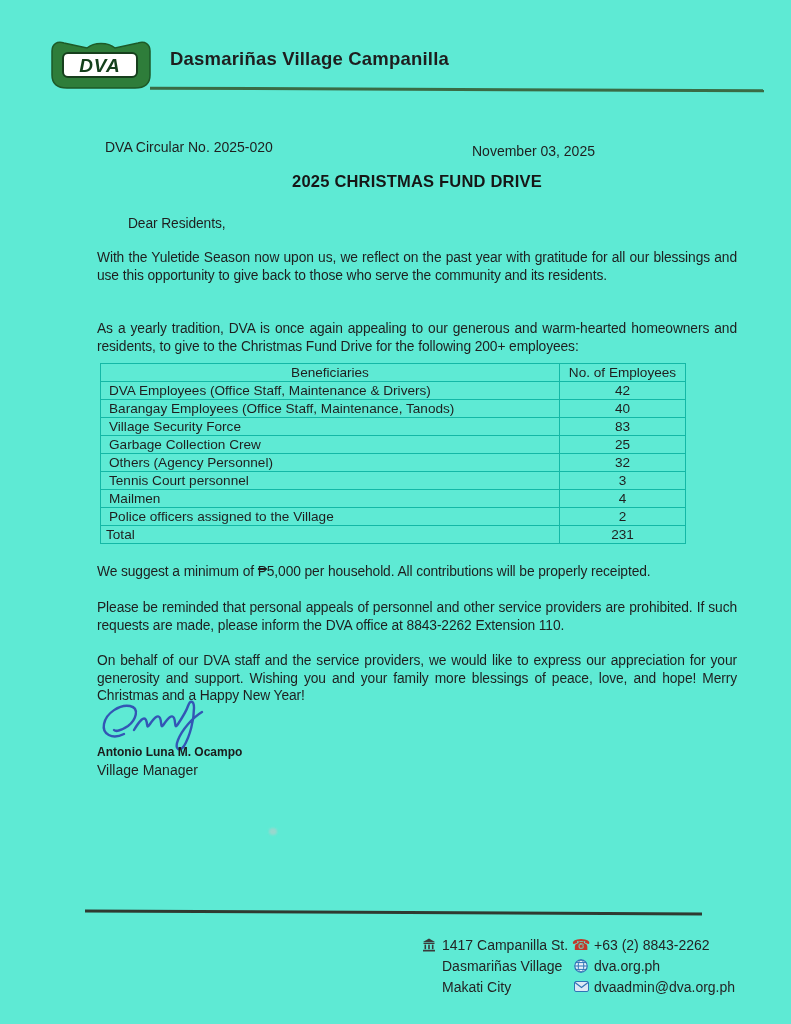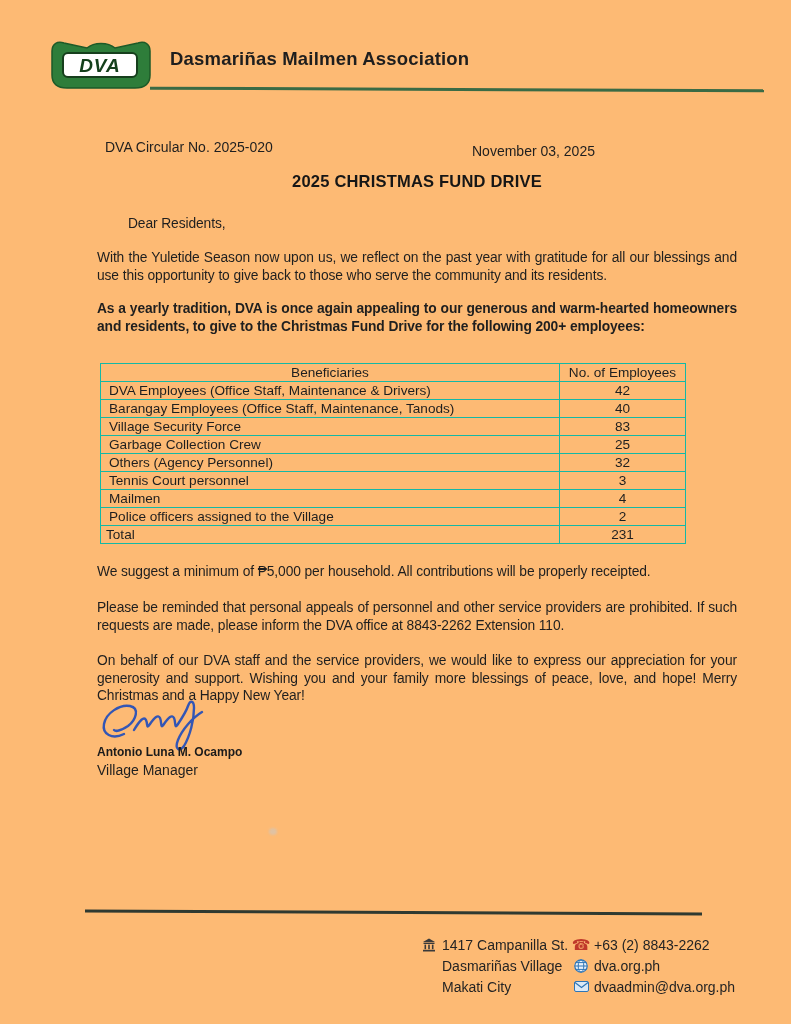--- a/index.html
+++ b/index.html
@@ -1,19 +1,19 @@
 <!DOCTYPE html>
 <html><head>
 <meta charset="utf-8">
 <style>
   * { margin:0; padding:0; box-sizing:border-box; }
   html,body { background:#e9e9e9; }
   body { font-family:"Liberation Sans","DejaVu Sans",sans-serif; }
   .page {
-    position:relative; width:791px; height:1024px; background:#fdba74;
+    position:relative; width:791px; height:1024px; background:#5eead4;
     margin:0 auto; overflow:hidden; color:#222;
   }
 
   
   .logo-wrap { position:absolute; left:48px; top:35px; width:106px; height:55px; }
   .logo-wrap svg { display:block; width:100%; height:100%; }
   .org-name {
     position:absolute; left:170px; top:48px; font-size:18.5px; font-weight:bold;
     color:#1e1e1e; letter-spacing:.2px;
   }
@@ -30,21 +30,21 @@
     font-size:16.5px; font-weight:bold; color:#161616; letter-spacing:.2px;
   }
 
   
   .bodytext {
     position:absolute; left:97px; width:640px; font-size:13.8px; line-height:17.6px;
     color:#1f1f1f; letter-spacing:-.1px; text-align:justify;
   }
   .salutation { top:215px; text-align:left;margin-left:31px; }
   .p1 { top:249px; }
-  .p2 { top:300px;font-weight:bold; }
+  .p2 { top:320px; }
   .p3 { top:563px; text-align:left; }
   .p4 { top:599px; }
   .p5 { top:652px; }
 
   
   .ben-table {
     position:absolute; left:100px; top:363px; width:586px;
     border-collapse:collapse; font-size:13.6px; color:#1f1f1f;
   }
   .ben-table th, .ben-table td {
@@ -84,21 +84,21 @@
 <div class="page">
 
   <div class="logo-wrap">
     <svg viewBox="0 0 106 55">
       <path d="M4,16 C4,9 9,6 16,8 L39,13 C46,7 60,7 67,13 L90,8 C97,6 102,9 102,16
                L102,40 C102,49 96,53 87,53 L19,53 C10,53 4,49 4,40 Z" fill="#2e7d3a" stroke="#1d5a28" stroke-width="1.5"></path>
       <rect x="15" y="18" width="74" height="24" rx="5" fill="#ffffff" stroke="#163f1d" stroke-width="2"></rect>
       <text x="52" y="37" text-anchor="middle" font-family="Liberation Sans, sans-serif" font-size="19" font-weight="bold" font-style="italic" fill="#14401c" letter-spacing="1">DVA</text>
     </svg>
   </div>
-  <div class="org-name">Dasmariñas Mailmen Association</div>
+  <div class="org-name">Dasmariñas Village Campanilla</div>
   <div class="header-rule"></div>
 
   <div class="circular-no">DVA Circular No. 2025-020</div>
   <div class="doc-date">November 03, 2025</div>
   <div class="doc-title">2025 CHRISTMAS FUND DRIVE</div>
 
   <div class="bodytext salutation">Dear Residents,</div>
   <div class="bodytext p1">With the Yuletide Season now upon us, we reflect on the past year with gratitude for all our blessings and use this opportunity to give back to those who serve the community and its residents.</div>
   <div class="bodytext p2">As a yearly tradition, DVA is once again appealing to our generous and warm-hearted homeowners and residents, to give to the Christmas Fund Drive for the following 200+ employees:</div>
 

